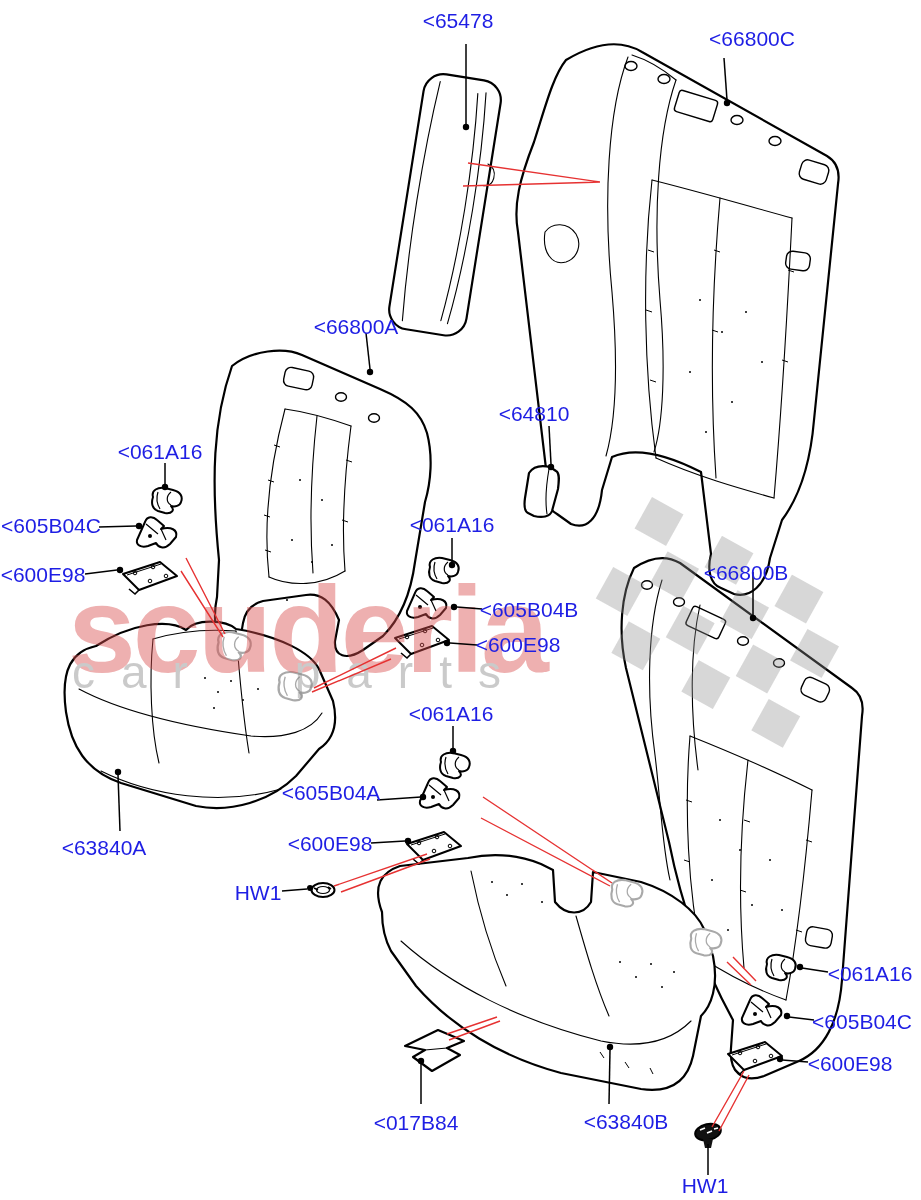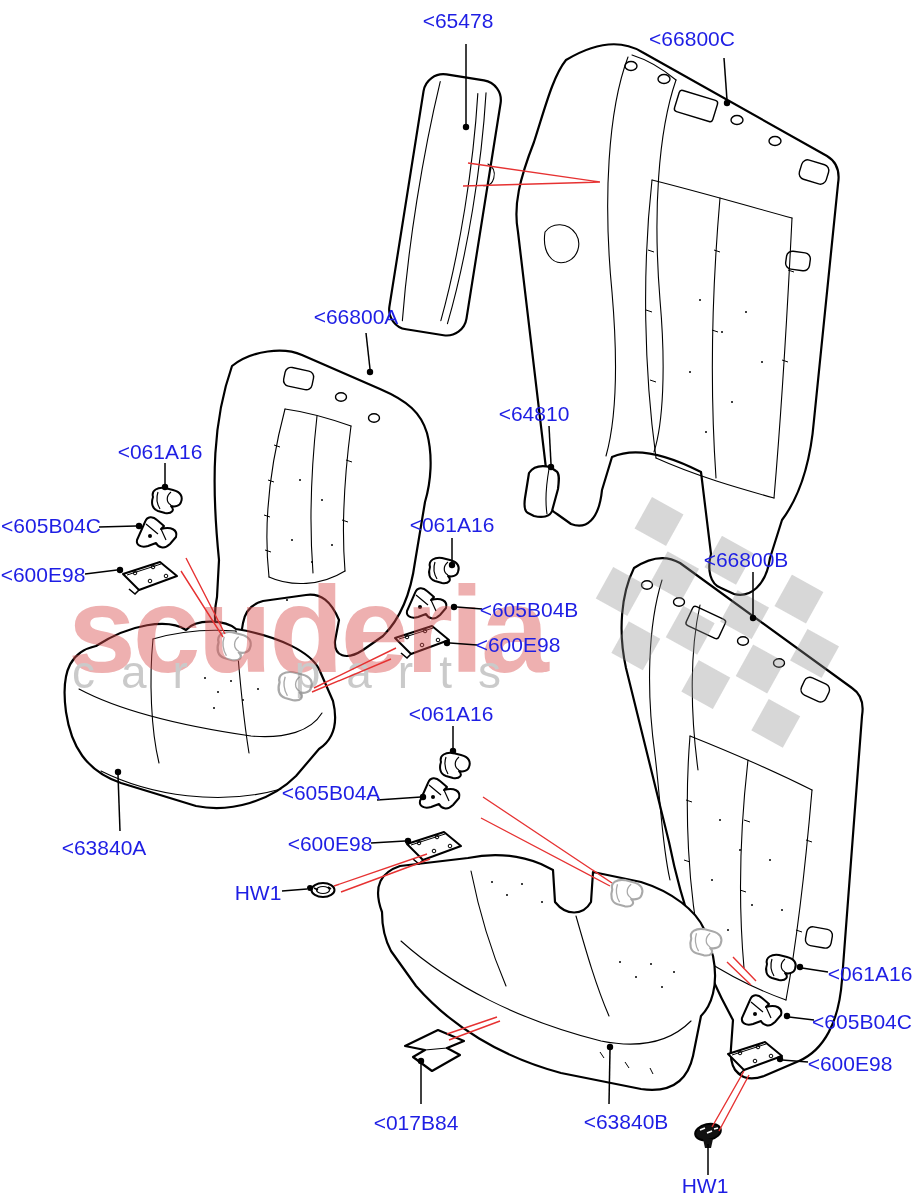--- a/index.html
+++ b/index.html
@@ -307,30 +307,30 @@
     <path class="leader" d="M421,1104 L421,1064"></path>
         <circle class="ldot" cx="421" cy="1061" r="3.2"></circle>
     <path class="leader" d="M609,1104 L610,1050"></path>
         <circle class="ldot" cx="610" cy="1047" r="3.2"></circle>
     <path class="leader" d="M120,831 L118,775"></path>
         <circle class="ldot" cx="118" cy="772" r="3.2"></circle>
   </g>
 </svg>
 
 <div class="callout" style="left:458px;top:10px">&lt;65478</div>
-<div class="callout" style="left:692px;top:28px">&lt;66800C</div>
-<div class="callout" style="left:356px;top:306px">&lt;66800A</div>
+<div class="callout" style="left:752px;top:28px">&lt;66800C</div>
+<div class="callout" style="left:356px;top:316px">&lt;66800A</div>
 <div class="callout" style="left:534px;top:403px">&lt;64810</div>
 <div class="callout" style="left:160px;top:441px">&lt;061A16</div>
 <div class="callout" style="left:51px;top:515px">&lt;605B04C</div>
 <div class="callout" style="left:43px;top:564px">&lt;600E98</div>
 <div class="callout" style="left:452px;top:514px">&lt;061A16</div>
 <div class="callout" style="left:529px;top:599px">&lt;605B04B</div>
 <div class="callout" style="left:518px;top:634px">&lt;600E98</div>
-<div class="callout" style="left:746px;top:549px">&lt;66800B</div>
+<div class="callout" style="left:746px;top:562px">&lt;66800B</div>
 <div class="callout" style="left:451px;top:703px">&lt;061A16</div>
 <div class="callout" style="left:331px;top:782px">&lt;605B04A</div>
 <div class="callout" style="left:330px;top:833px">&lt;600E98</div>
 <div class="callout" style="left:258px;top:882px">HW1</div>
 <div class="callout" style="left:870px;top:963px">&lt;061A16</div>
 <div class="callout" style="left:862px;top:1011px">&lt;605B04C</div>
 <div class="callout" style="left:850px;top:1053px">&lt;600E98</div>
 <div class="callout" style="left:705px;top:1175px">HW1</div>
 <div class="callout" style="left:416px;top:1112px">&lt;017B84</div>
 <div class="callout" style="left:626px;top:1111px">&lt;63840B</div>

